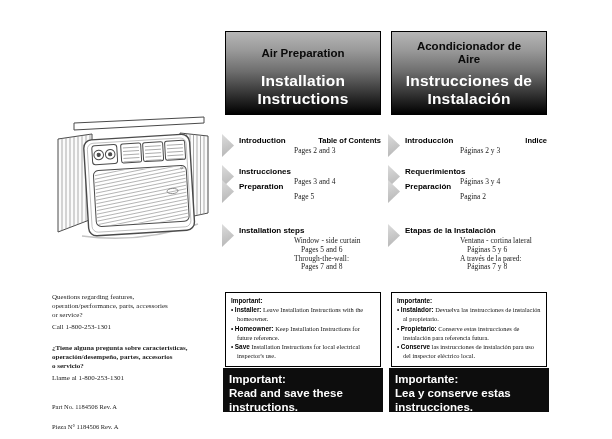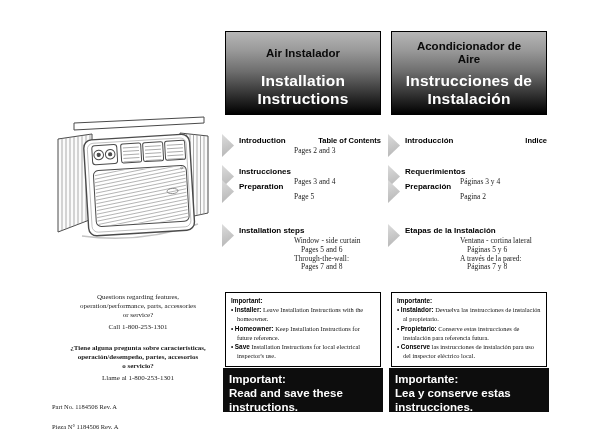--- a/index.html
+++ b/index.html
@@ -45,21 +45,21 @@
   .notice-item .bullet { font:bold 6.4px "Liberation Sans",sans-serif; }
 
   
   .banner { position:absolute; top:368px; left:-2px; width:160px; height:44px; box-sizing:border-box;
             background:#0d0d0d; color:#fefefe; padding:4px 6px;
             font:bold 11.5px "Liberation Sans",sans-serif; line-height:1.22; white-space:pre-line; }
 
   
   #illustration { position:absolute; left:52px; top:112px; width:168px; height:134px; }
   #contact { position:absolute; left:52px; top:293px; width:172px;
-             font:7px "Liberation Serif",serif; color:#222; line-height:9px;text-align:center; }
+             font:7px "Liberation Serif",serif; color:#222; line-height:9px; }
   #contact .para { white-space:pre-line; }
   #contact .call { margin-top:3px; }
   #contact .es { margin-top:12px;font-weight:bold; }
   #partnos { position:absolute; left:52px; top:392px; font:6.5px "Liberation Serif",serif;
              color:#222; line-height:10px; white-space:pre-line; }
 </style>
 </head>
 <body>
 
 <div id="page">
@@ -140,21 +140,21 @@
     <div class="call">Llame al 1-800-253-1301</div>
   </div>
 
   <div id="partnos">
     <div>Part No. 1184506 Rev. A</div>
     <div>Pieza N° 1184506 Rev. A</div>
   </div>
 
   <div class="col" id="col-en">
     <div class="hdr">
-      <div class="hdr-product">Air Instalador</div>
+      <div class="hdr-product">Air Preparation</div>
       <div class="hdr-title">Installation
 Instructions</div>
     </div>
 
     <div class="toc-title">Table of Contents</div>
 
     <div class="toc-entry e0">
       <span class="toc-arrow"></span>
       <div class="toc-heading">Introduction</div>
       <div class="toc-line l1">Pages 2 and 3</div>
@@ -196,20 +196,21 @@
 Aire</div>
       <div class="hdr-title">Instrucciones de
 Instalación</div>
     </div>
 
     <div class="toc-title">Indice</div>
 
     <div class="toc-entry e0">
       <span class="toc-arrow"></span>
       <div class="toc-heading">Introducción</div>
+      <div class="toc-line l1">Páginas 2 y 3</div>
     </div>
     <div class="toc-entry e1">
       <span class="toc-arrow"></span>
       <div class="toc-heading">Requerimientos</div>
       <div class="toc-line l1">Páginas 3 y 4</div>
     </div>
     <div class="toc-entry e2">
       <span class="toc-arrow"></span>
       <div class="toc-heading">Preparación</div>
       <div class="toc-line l1">Pagina 2</div>

